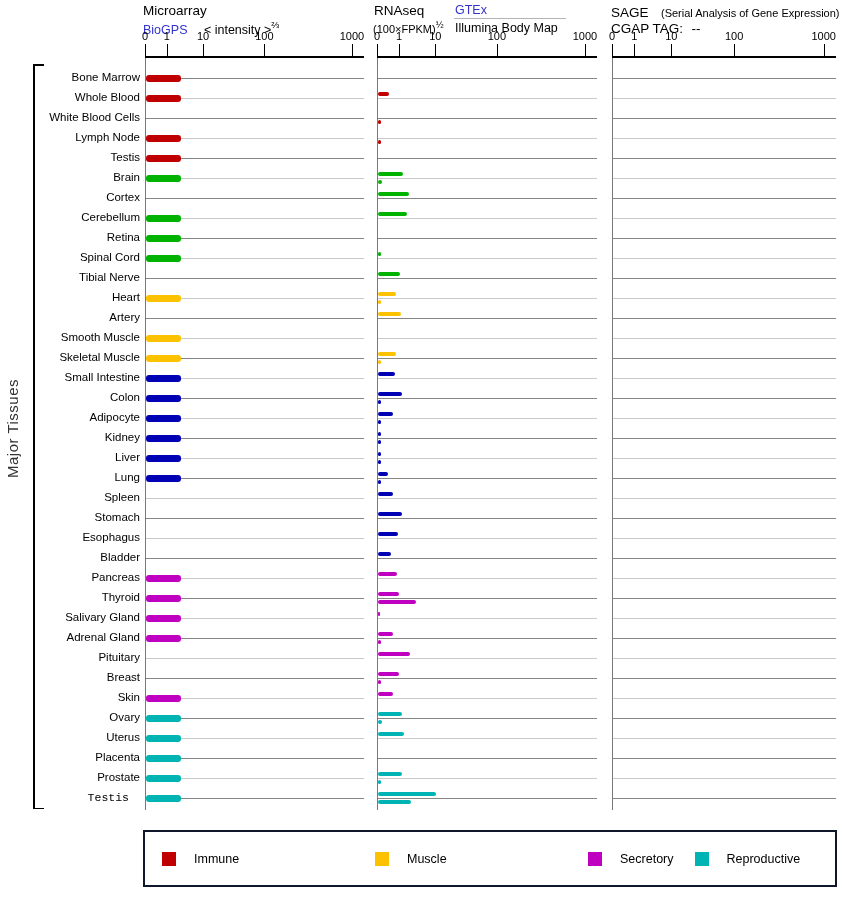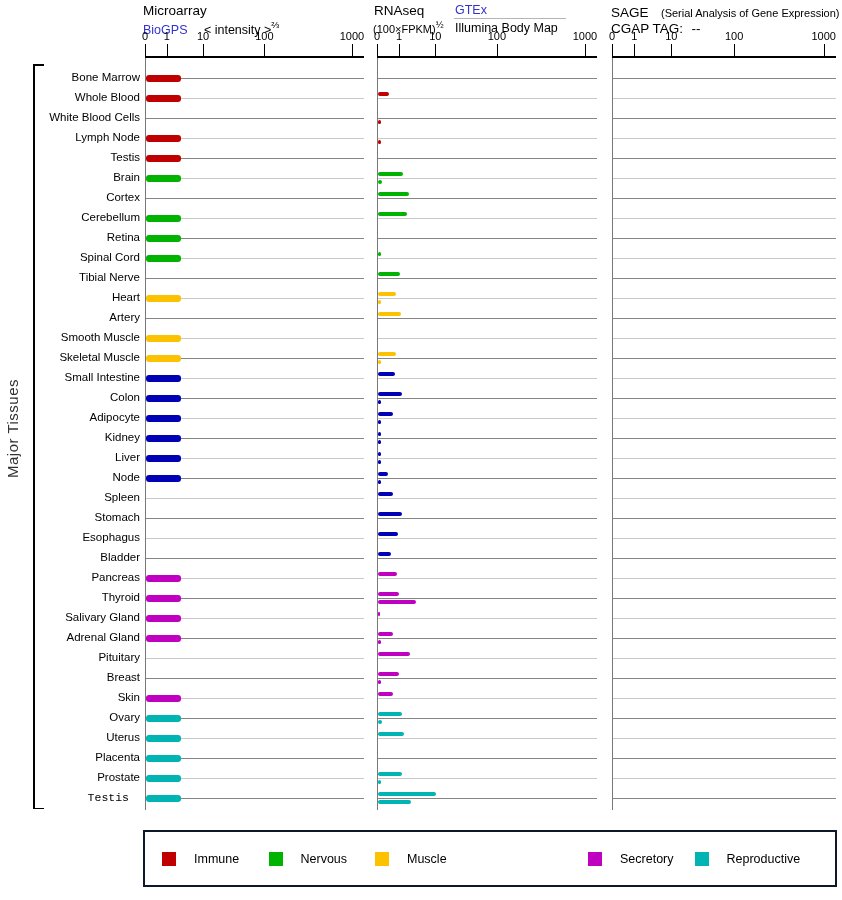--- a/index.html
+++ b/index.html
@@ -208,21 +208,21 @@
       <div style="position: absolute; left: 146px; top: 435px; width: 34.971px; height: 6.5px; background: rgb(0, 0, 180); border-radius: 3px;"></div>
       <div style="position: absolute; left: 378px; top: 432px; width: 2.64px; height: 4px; background: rgb(0, 0, 180); border-radius: 2px;"></div>
       <div style="position: absolute; left: 378px; top: 440px; width: 2.64px; height: 4px; background: rgb(0, 0, 180); border-radius: 2px;"></div>
       <div class="tissue-label" style="position: absolute; left: 32px; top: 450px; width: 108px;">Liver</div>
       <div style="position: absolute; left: 146px; top: 458px; width: 218px; height: 1px; background: rgb(201, 201, 201);"></div>
       <div style="position: absolute; left: 378px; top: 458px; width: 219px; height: 1px; background: rgb(201, 201, 201);"></div>
       <div style="position: absolute; left: 613px; top: 458px; width: 223px; height: 1px; background: rgb(201, 201, 201);"></div>
       <div style="position: absolute; left: 146px; top: 455px; width: 34.971px; height: 6.5px; background: rgb(0, 0, 180); border-radius: 3px;"></div>
       <div style="position: absolute; left: 378px; top: 452px; width: 2.64px; height: 4px; background: rgb(0, 0, 180); border-radius: 2px;"></div>
       <div style="position: absolute; left: 378px; top: 460px; width: 2.64px; height: 4px; background: rgb(0, 0, 180); border-radius: 2px;"></div>
-      <div class="tissue-label" style="position: absolute; left: 32px; top: 470px; width: 108px;">Node</div>
+      <div class="tissue-label" style="position: absolute; left: 32px; top: 470px; width: 108px;">Lung</div>
       <div style="position: absolute; left: 146px; top: 478px; width: 218px; height: 1px; background: rgb(133, 133, 133);"></div>
       <div style="position: absolute; left: 378px; top: 478px; width: 219px; height: 1px; background: rgb(133, 133, 133);"></div>
       <div style="position: absolute; left: 613px; top: 478px; width: 223px; height: 1px; background: rgb(133, 133, 133);"></div>
       <div style="position: absolute; left: 146px; top: 475px; width: 34.971px; height: 6.5px; background: rgb(0, 0, 180); border-radius: 3px;"></div>
       <div style="position: absolute; left: 378px; top: 472px; width: 9.9px; height: 4px; background: rgb(0, 0, 180); border-radius: 2px;"></div>
       <div style="position: absolute; left: 378px; top: 480px; width: 3.3px; height: 4px; background: rgb(0, 0, 180); border-radius: 2px;"></div>
       <div class="tissue-label" style="position: absolute; left: 32px; top: 490px; width: 108px;">Spleen</div>
       <div style="position: absolute; left: 146px; top: 498px; width: 218px; height: 1px; background: rgb(201, 201, 201);"></div>
       <div style="position: absolute; left: 378px; top: 498px; width: 219px; height: 1px; background: rgb(201, 201, 201);"></div>
       <div style="position: absolute; left: 613px; top: 498px; width: 223px; height: 1px; background: rgb(201, 201, 201);"></div>
@@ -317,24 +317,20 @@
       <div style="position: absolute; left: 146px; top: 795px; width: 34.971px; height: 6.5px; background: rgb(0, 180, 180); border-radius: 3px;"></div>
       <div style="position: absolute; left: 378px; top: 792px; width: 58.3px; height: 4px; background: rgb(0, 180, 180); border-radius: 2px;"></div>
       <div style="position: absolute; left: 378px; top: 800px; width: 32.9274px; height: 4px; background: rgb(0, 180, 180); border-radius: 2px;"></div>
     </div>
 
   <div id="legend" class="abs legend-box" style="left:143px;top:830px;width:690px;height:53px;">
       <div class="legend-item" style="position: absolute; left: 17px; top: 0px;">
         <span class="legend-swatch" style="position: static; background: rgb(192, 0, 0);"></span>
         <span class="legend-label" style="position: static;">Immune</span>
       </div>
-      <div class="legend-item" style="position: absolute; left: 123.5px; top: 0px;">
-        <span class="legend-swatch" style="position: static; background: rgb(0, 179, 0);"></span>
-        <span class="legend-label" style="position: static;">Nervous</span>
-      </div>
       <div class="legend-item" style="position: absolute; left: 230px; top: 0px;">
         <span class="legend-swatch" style="position: static; background: rgb(252, 194, 0);"></span>
         <span class="legend-label" style="position: static;">Muscle</span>
       </div>
       <div class="legend-item" style="position: absolute; left: 443px; top: 0px;">
         <span class="legend-swatch" style="position: static; background: rgb(192, 0, 192);"></span>
         <span class="legend-label" style="position: static;">Secretory</span>
       </div>
       <div class="legend-item" style="position: absolute; left: 549.5px; top: 0px;">
         <span class="legend-swatch" style="position: static; background: rgb(0, 180, 180);"></span>

